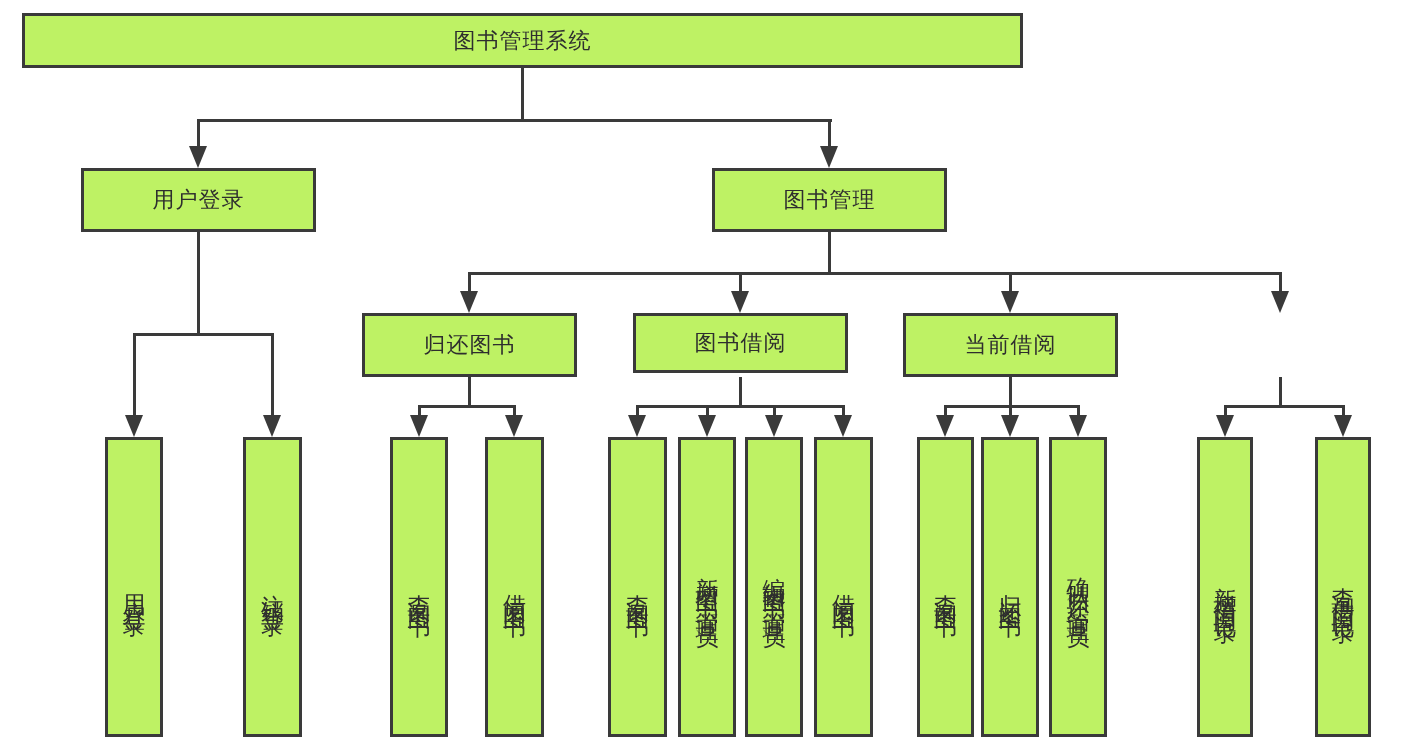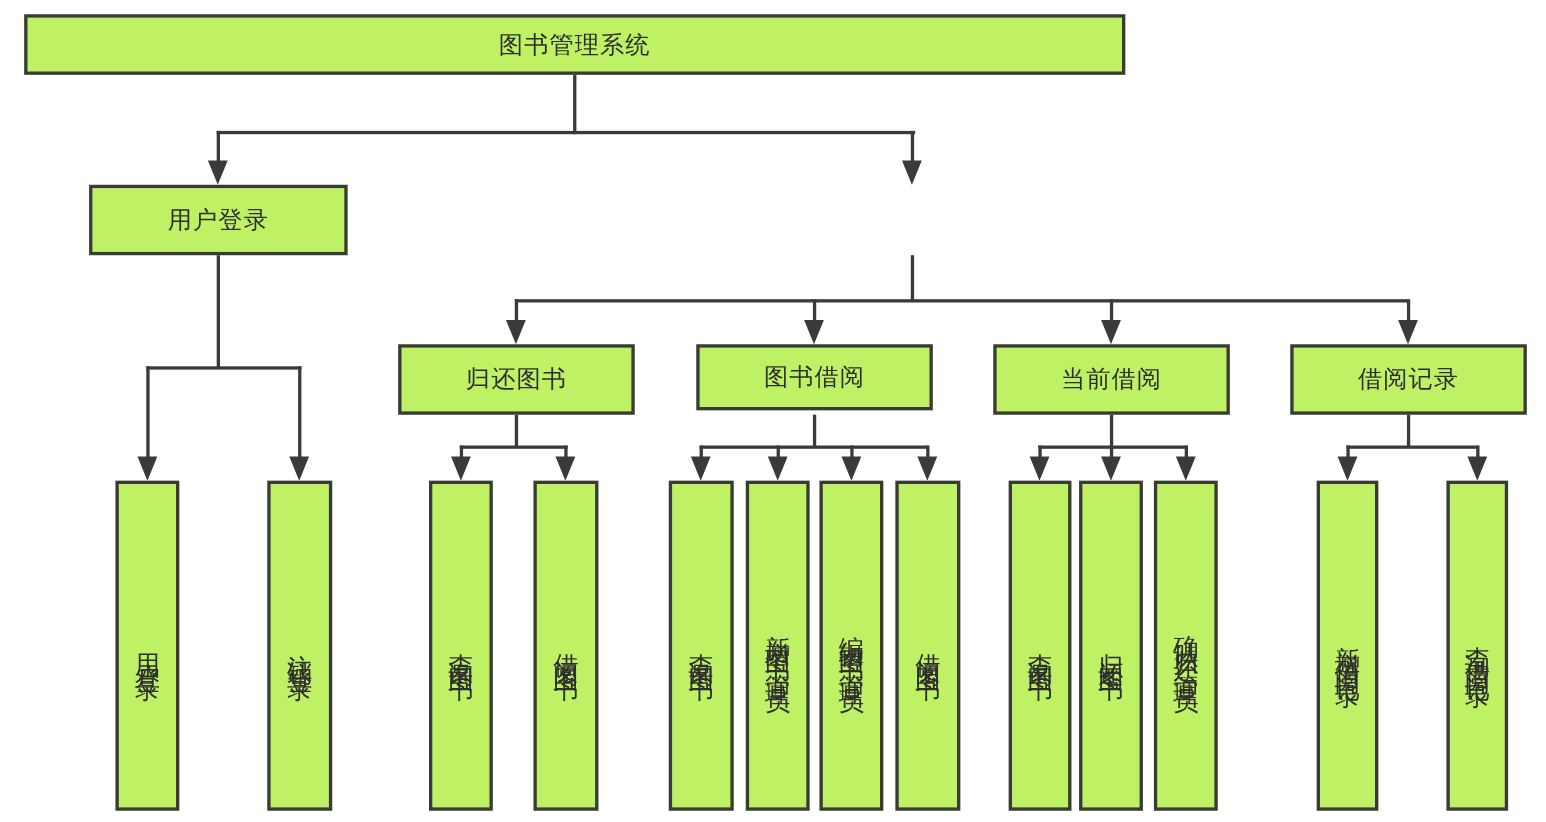--- a/index.html
+++ b/index.html
@@ -63,20 +63,21 @@
   <div class="box h root" style="left:22px;top:13px;width:1001px;height:55px">图书管理系统</div>
 
   <div class="vl" style="left:521px;top:68px;height:54px"></div>
   <div class="hl" style="left:197px;top:119px;width:635px"></div>
   <div class="vl" style="left:197px;top:119px;height:29px"></div>
   <div class="vl" style="left:828px;top:119px;height:29px"></div>
   <div class="ar" style="left:189px;top:146px"></div>
   <div class="ar" style="left:820px;top:146px"></div>
 
   <div class="box h" style="left:81px;top:168px;width:235px;height:64px">用户登录</div>
+  <div class="box h" style="left:712px;top:168px;width:235px;height:64px">图书管理</div>
 
   <div class="vl" style="left:197px;top:232px;height:103px"></div>
   <div class="hl" style="left:133px;top:333px;width:141px"></div>
   <div class="vl" style="left:133px;top:333px;height:84px"></div>
   <div class="vl" style="left:271px;top:333px;height:84px"></div>
   <div class="ar" style="left:125px;top:415px"></div>
   <div class="ar" style="left:263px;top:415px"></div>
 
   <div class="box v" style="left:105px;top:437px;width:58px;height:300px">用户登录</div>
   <div class="box v" style="left:243px;top:437px;width:59px;height:300px">注销登录</div>
@@ -88,21 +89,20 @@
   <div class="vl" style="left:1009px;top:272px;height:21px"></div>
   <div class="vl" style="left:1279px;top:272px;height:21px"></div>
   <div class="ar" style="left:460px;top:291px"></div>
   <div class="ar" style="left:731px;top:291px"></div>
   <div class="ar" style="left:1001px;top:291px"></div>
   <div class="ar" style="left:1271px;top:291px"></div>
 
   <div class="box h" style="left:362px;top:313px;width:215px;height:64px">归还图书</div>
   <div class="box h" style="left:633px;top:313px;width:215px;height:60px">图书借阅</div>
   <div class="box h" style="left:903px;top:313px;width:215px;height:64px">当前借阅</div>
-  <div class="box h" style="left:1173px;top:313px;width:215px;height:64px">借阅记录</div>
 
   <div class="vl" style="left:468px;top:377px;height:30px"></div>
   <div class="hl" style="left:418px;top:405px;width:98px"></div>
   <div class="vl" style="left:418px;top:405px;height:13px"></div>
   <div class="vl" style="left:513px;top:405px;height:13px"></div>
   <div class="ar" style="left:410px;top:415px"></div>
   <div class="ar" style="left:505px;top:415px"></div>
 
   <div class="box v" style="left:390px;top:437px;width:58px;height:300px">查询图书</div>
   <div class="box v" style="left:485px;top:437px;width:59px;height:300px">借阅图书</div>

